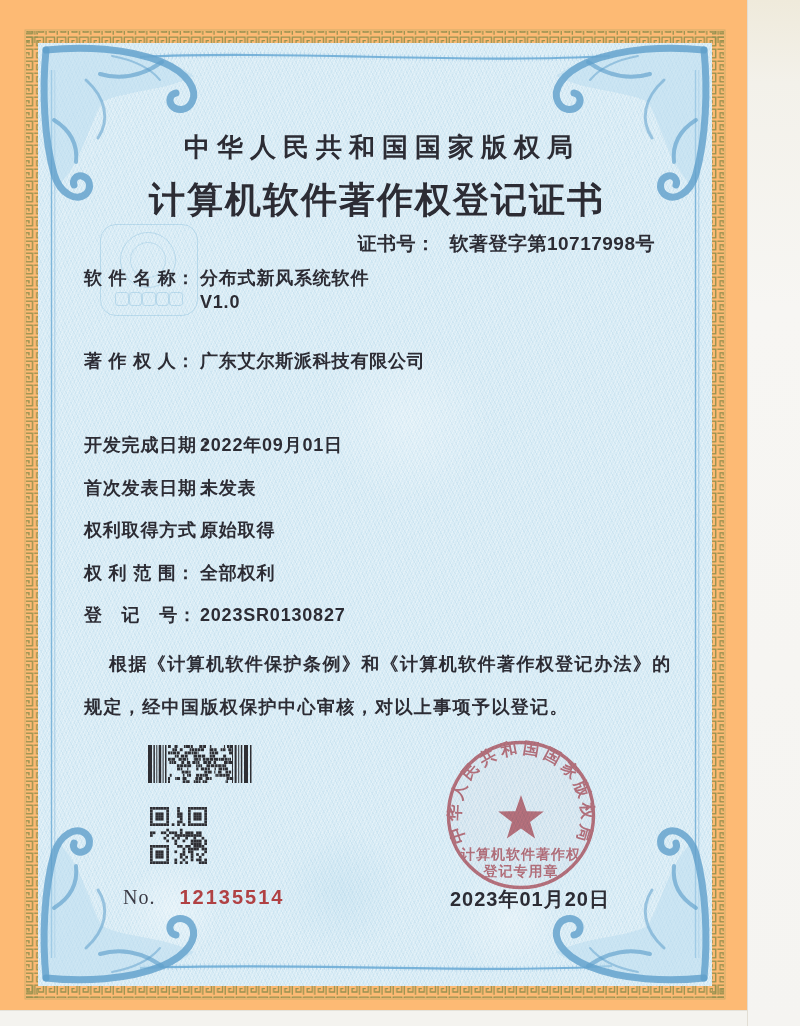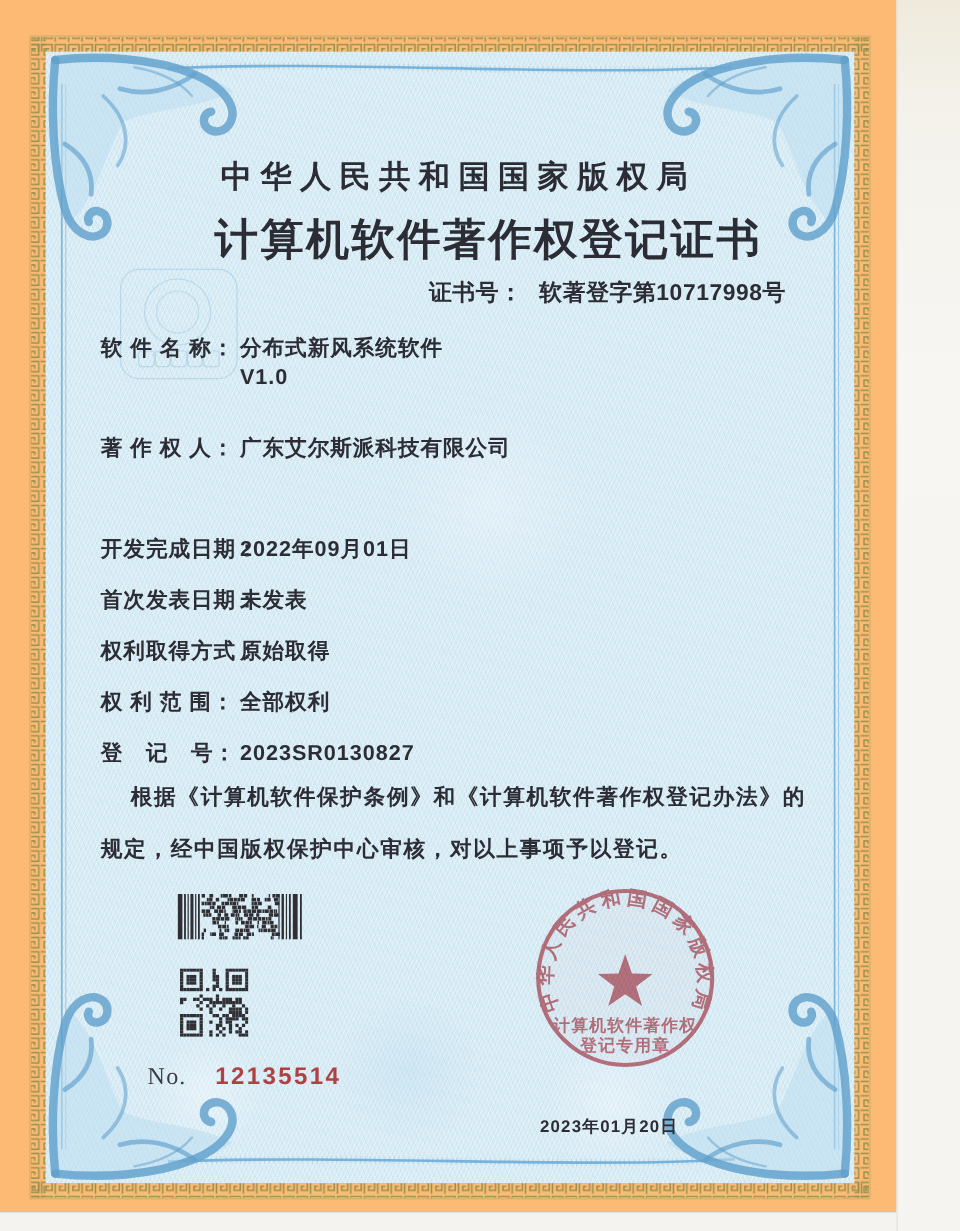--- a/index.html
+++ b/index.html
@@ -33,34 +33,34 @@
       repeating-linear-gradient(65deg, rgba(120,175,208,.10) 0 1px, rgba(120,175,208,0) 1px 4px),
       #d7ebf5;
   }
   svg.frame{position:absolute;left:0;top:0;}
   .txt{position:absolute;color:#2c2c34;white-space:nowrap;}
   .issuer{
     left:0;top:130px;width:750px;text-align:center;
     font-size:26px;font-weight:bold;letter-spacing:7px;padding-left:7px;
   }
   .cert-title{
-    left:12px;top:176px;width:750px;text-align:center;
-    font-size:36px;font-weight:bold;letter-spacing:2px;padding-left:20px;
+    left:0;top:176px;width:750px;text-align:center;
+    font-size:36px;font-weight:bold;letter-spacing:2px;padding-left:2px;
   }
   .certno{
     top:231px;right:92px;font-size:19px;font-weight:bold;letter-spacing:.5px;
   }
   .certno .gap{display:inline-block;width:14px;}
-  .row{left:84px;font-size:18px;font-weight:bold;letter-spacing:.8px;margin-top:12px;}
+  .row{left:84px;font-size:18px;font-weight:bold;letter-spacing:.8px;}
   .row .lab{display:inline-block;width:116px;}
   .statement{
     left:84px;font-size:18px;font-weight:600;letter-spacing:1.4px;
   }
   .indent{text-indent:25px;}
-  .date-line{left:450px;top:886px;font-size:14px;font-weight:600;letter-spacing:1px;margin-top:44px;}
+  .date-line{left:450px;top:886px;font-size:20px;font-weight:600;letter-spacing:1px;}
   .serial{left:123px;top:886px;font-size:20px;}
   .serial .no{font-family:"Liberation Serif","DejaVu Serif",serif;color:#3b3b45;letter-spacing:1px;}
   .serial .num{color:#b04143;letter-spacing:2px;margin-left:24px;font-weight:600;}
   .emboss{
     position:absolute;left:100px;top:224px;width:96px;height:90px;
     border:1.5px solid rgba(125,182,214,.45);border-radius:16px;opacity:.8;
   }
   .emboss .ring{
     position:absolute;left:19px;top:7px;width:54px;height:54px;border-radius:50%;
     border:1.5px solid rgba(125,182,214,.45);

